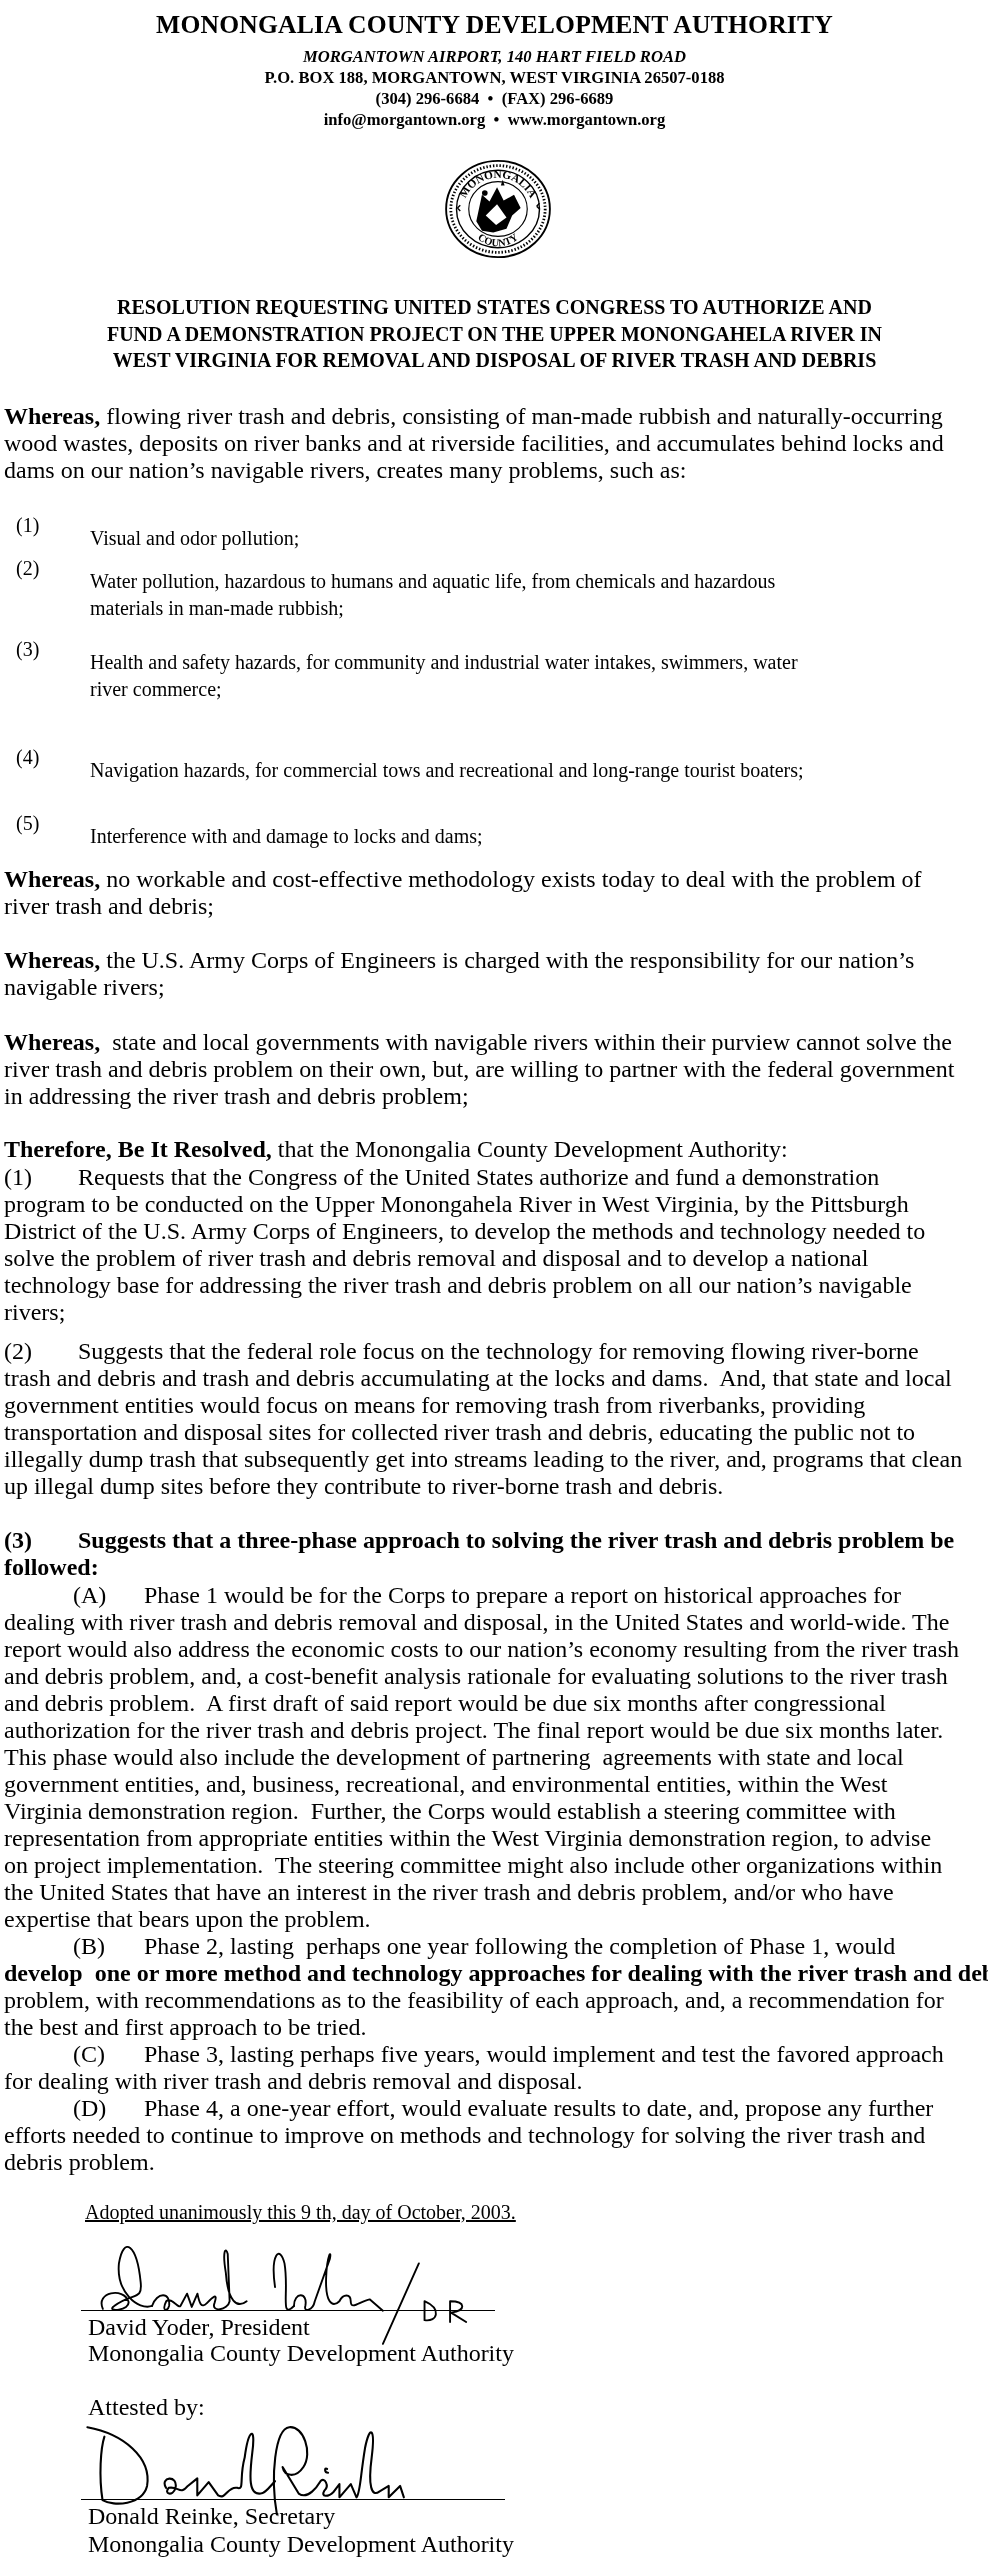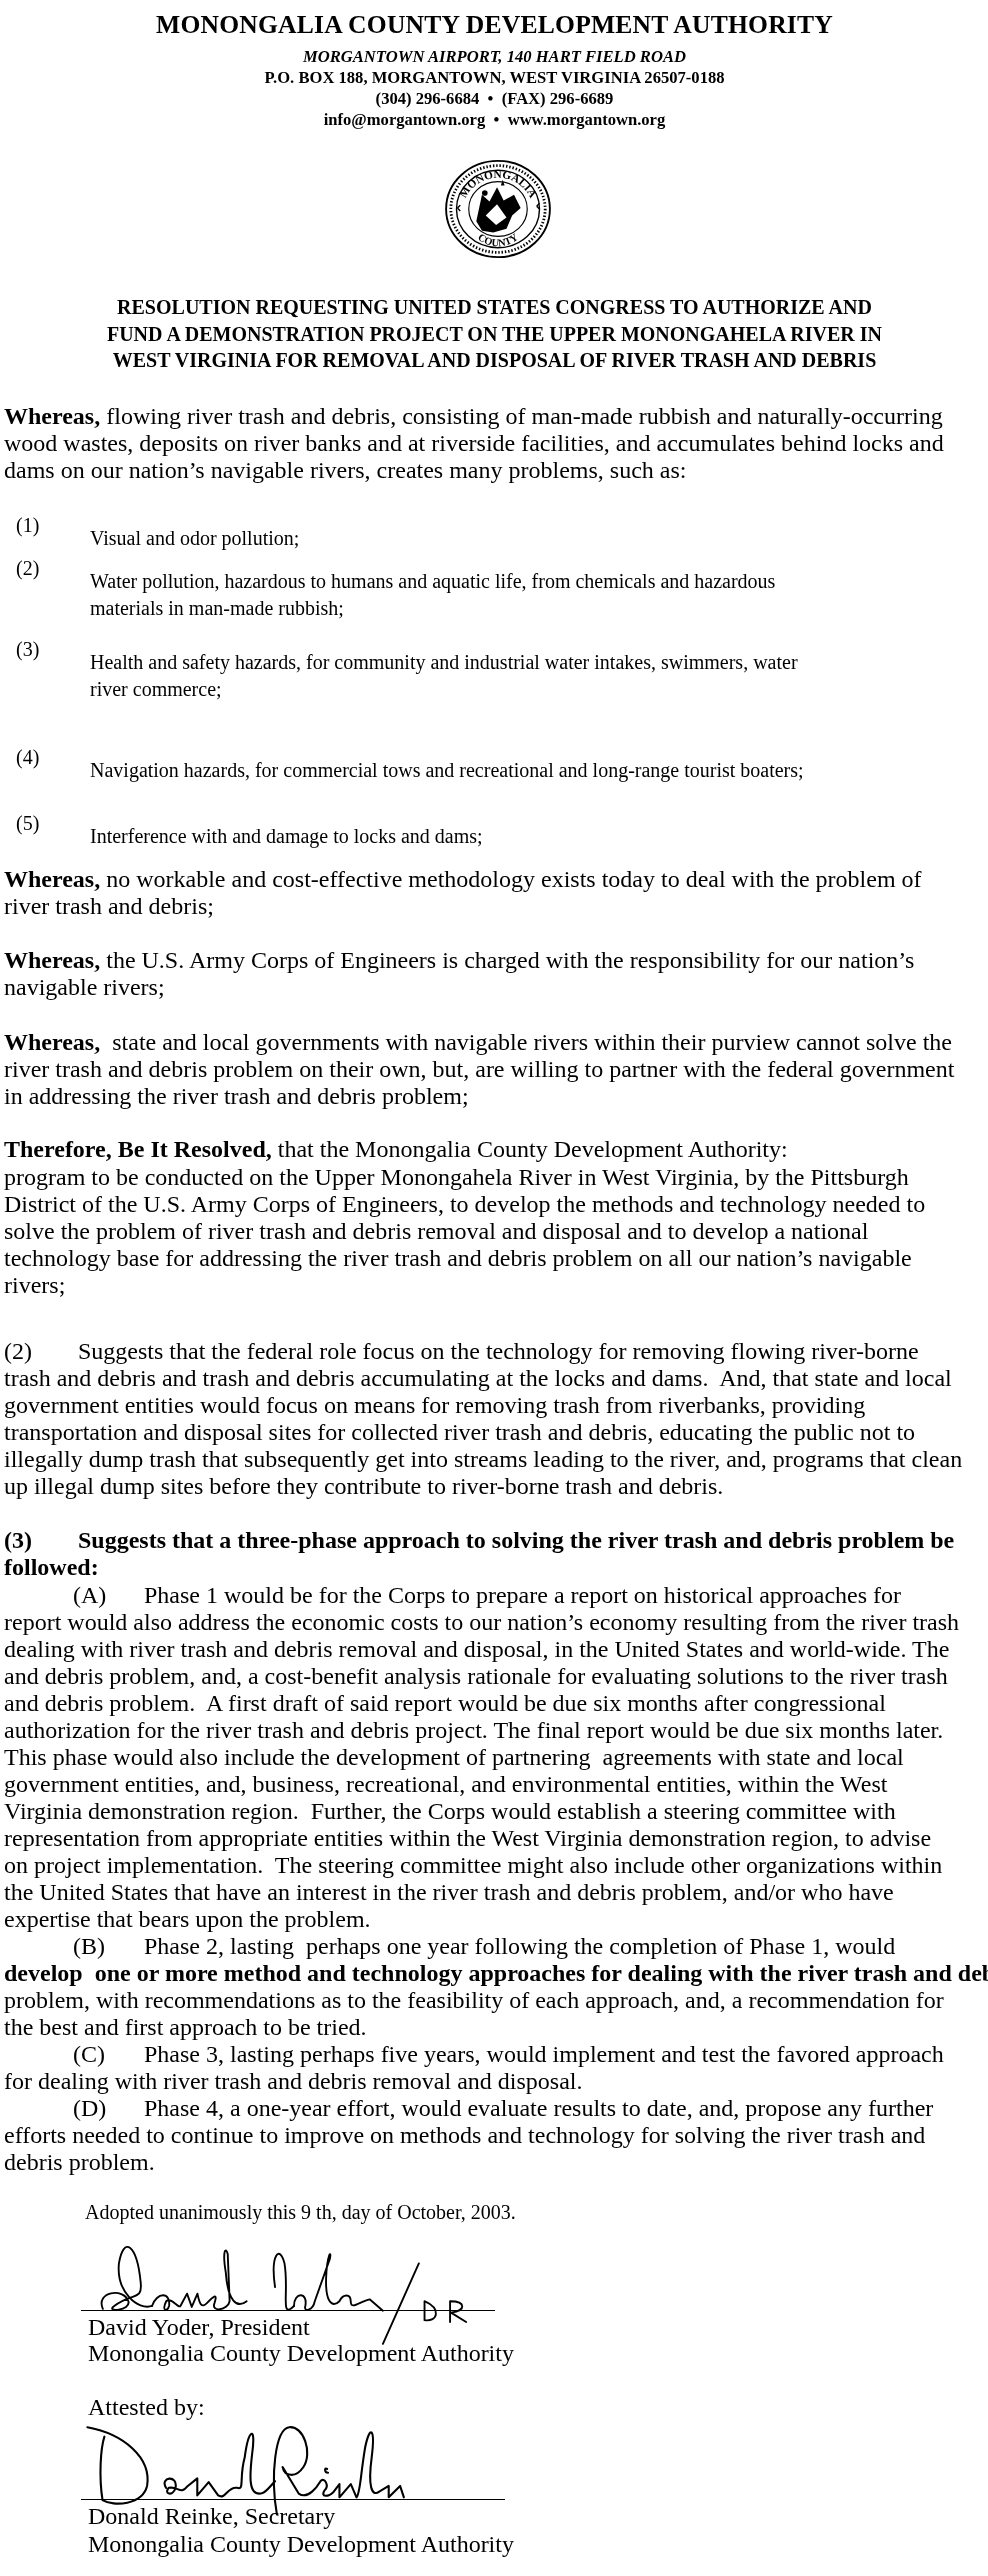--- a/index.html
+++ b/index.html
@@ -115,20 +115,21 @@
   <span class="line" style="white-space:pre;"><span class="bold">Whereas,</span><span>  state and local governments with navigable rivers within their purview cannot solve the</span></span>
   <span class="line">river trash and debris problem on their own, but, are willing to partner with the federal government</span>
   <span class="line">in addressing the river trash and debris problem;</span>
 </div>
 
 <div class="abs body" style="top:1136px;">
   <span class="line" style="white-space:pre;"><span class="bold">Therefore, Be It Resolved,</span><span> that the Monongalia County Development Authority:</span></span>
 </div>
 
 <div class="abs body" style="top:1164px;">
+  <span class="line"><span style="display:inline-block; width:74px;">(1)</span><span>Requests that the Congress of the United States authorize and fund a demonstration</span></span>
   <span class="line">program to be conducted on the Upper Monongahela River in West Virginia, by the Pittsburgh</span>
   <span class="line">District of the U.S. Army Corps of Engineers, to develop the methods and technology needed to</span>
   <span class="line">solve the problem of river trash and debris removal and disposal and to develop a national</span>
   <span class="line">technology base for addressing the river trash and debris problem on all our nation’s navigable</span>
   <span class="line">rivers;</span>
 </div>
 
 <div class="abs body" style="top:1338px;">
   <span class="line"><span style="display:inline-block; width:74px;">(2)</span><span>Suggests that the federal role focus on the technology for removing flowing river-borne</span></span>
   <span class="line" style="white-space:pre;">trash and debris and trash and debris accumulating at the locks and dams.  And, that state and local</span>
@@ -138,22 +139,22 @@
   <span class="line">up illegal dump sites before they contribute to river-borne trash and debris.</span>
 </div>
 
 <div class="abs body" style="top:1527px;font-weight:bold;">
   <span class="line"><span style="display:inline-block; width:74px;">(3)</span><span>Suggests that a three-phase approach to solving the river trash and debris problem be</span></span>
   <span class="line">followed:</span>
 </div>
 
 <div class="abs body" style="top:1582px;">
   <span class="line"><span style="display:inline-block; width:140px; padding-left:69px; box-sizing:border-box;">(A)</span><span>Phase 1 would be for the Corps to prepare a report on historical approaches for</span></span>
+  <span class="line">dealing with river trash and debris removal and disposal, in the United States and world-wide. The</span>
   <span class="line">report would also address the economic costs to our nation’s economy resulting from the river trash</span>
-  <span class="line">dealing with river trash and debris removal and disposal, in the United States and world-wide. The</span>
   <span class="line">and debris problem, and, a cost-benefit analysis rationale for evaluating solutions to the river trash</span>
   <span class="line" style="white-space:pre;">and debris problem.  A first draft of said report would be due six months after congressional</span>
   <span class="line">authorization for the river trash and debris project. The final report would be due six months later.</span>
   <span class="line" style="white-space:pre;">This phase would also include the development of partnering  agreements with state and local</span>
   <span class="line">government entities, and, business, recreational, and environmental entities, within the West</span>
   <span class="line" style="white-space:pre;">Virginia demonstration region.  Further, the Corps would establish a steering committee with</span>
   <span class="line">representation from appropriate entities within the West Virginia demonstration region, to advise</span>
   <span class="line" style="white-space:pre;">on project implementation.  The steering committee might also include other organizations within</span>
   <span class="line">the United States that have an interest in the river trash and debris problem, and/or who have</span>
   <span class="line">expertise that bears upon the problem.</span>
@@ -170,21 +171,21 @@
   <span class="line"><span style="display:inline-block; width:140px; padding-left:69px; box-sizing:border-box;">(C)</span><span>Phase 3, lasting perhaps five years, would implement and test the favored approach</span></span>
   <span class="line">for dealing with river trash and debris removal and disposal.</span>
 </div>
 
 <div class="abs body" style="top:2095px;">
   <span class="line"><span style="display:inline-block; width:140px; padding-left:69px; box-sizing:border-box;">(D)</span><span>Phase 4, a one-year effort, would evaluate results to date, and, propose any further</span></span>
   <span class="line">efforts needed to continue to improve on methods and technology for solving the river trash and</span>
   <span class="line">debris problem.</span>
 </div>
 
-<div class="abs" style="top:2199px; left:85px; font-size:20px; line-height:27px; white-space:nowrap;">Adopted unanimously this 9 th, day of October, 2003.</div>
+<div class="abs" style="top:2199px; left:85px; font-size:20px; line-height:27px; white-space:nowrap;text-decoration:underline;">Adopted unanimously this 9 th, day of October, 2003.</div>
 
 <svg class="sig" style="left:95px; top:2235px;" width="379" height="123" viewBox="0 0 400 130">
   <g fill="none" stroke="#000" stroke-width="2" stroke-linecap="round" stroke-linejoin="round">
     <path d="M 8 78 C 0 60, 30 55, 35 70 C 38 80, 10 82, 20 75 C 40 60, 50 70, 48 50 C 44 10, 30 0, 25 30 C 22 60, 45 80, 60 75"></path>
     <path d="M 60 75 C 65 60, 80 60, 78 75 C 76 82, 70 80, 75 70 C 80 65, 88 78, 90 75 L 97 62 L 102 76 L 108 62 C 110 72, 112 78, 118 72 C 124 66, 130 60, 126 72 C 122 82, 140 80, 142 70 L 140 20 C 138 12, 134 16, 138 40 C 140 70, 150 78, 160 70"></path>
     <path d="M 190 55 C 185 20, 195 10, 200 30 C 205 60, 195 90, 210 75"></path>
     <path d="M 210 75 C 210 60, 225 60, 222 75 C 220 82, 230 80, 232 70 L 248 25 C 250 15, 245 20, 244 45 C 243 70, 250 78, 258 70 C 262 62, 270 62, 270 70 C 270 80, 280 70, 290 68 L 304 80"></path>
     <path d="M 304 115 L 342 30"></path>
     <path d="M 348 70 L 348 90 C 362 92, 366 78, 348 70"></path>
     <path d="M 375 70 L 375 92 M 375 70 C 392 70, 392 80, 376 82 L 392 92"></path>

